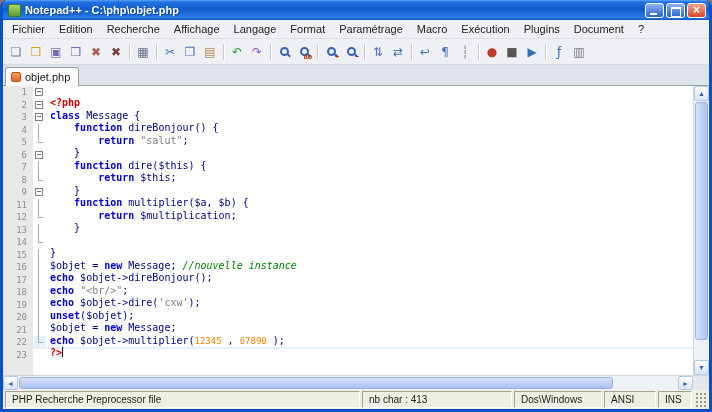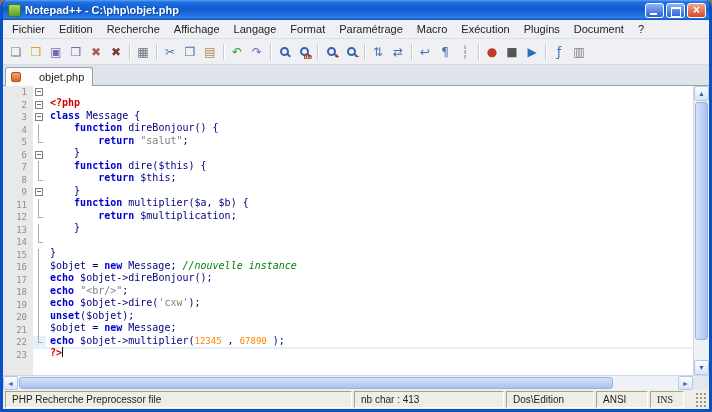--- a/index.html
+++ b/index.html
@@ -46,21 +46,21 @@
   .toolbar { height:26px; flex:0 0 26px; display:flex; align-items:center; background:#eef0f3; border-bottom:1px solid #d6dae0; padding-left:3px; }
   .tbi { width:20px; height:20px; display:flex; align-items:center; justify-content:center; position:relative; border:1px solid transparent; border-radius:2px; }
   .tbi .g { font-size:12px; line-height:12px; font-family:"DejaVu Sans", sans-serif; }
   .tbsep { width:1px; height:16px; background:#c6cad1; box-shadow:1px 0 0 #fff; margin:0 3px; }
   .mag { position:relative; width:9px; height:9px; border:2px solid #3a62b0; border-radius:50%; display:inline-block; }
   .mag::after { content:""; position:absolute; width:5px; height:2px; background:#3a62b0; transform:rotate(45deg); right:-4px; bottom:-2px; }
   .badge { position:absolute; right:1px; bottom:0; font-size:7px; font-weight:bold; color:#b03000; line-height:8px; }
 
   
   .tabbar { height:21px; flex:0 0 21px; background:#dfe3ea; border-bottom:1px solid #98a0ad; display:flex; align-items:flex-end; padding-left:2px; }
-  .tab { height:19px; display:flex; align-items:center; gap:18px; background:#fdfdfd; border:1px solid #98a0ad; border-bottom:none; border-radius:3px 3px 0 0; padding:0 8px 0 5px; margin-bottom:-1px; font-size:11px; color:#222; }
+  .tab { height:19px; display:flex; align-items:center; gap:4px; background:#fdfdfd; border:1px solid #98a0ad; border-bottom:none; border-radius:3px 3px 0 0; padding:0 8px 0 5px; margin-bottom:-1px; font-size:11px; color:#222; }
   .tabicon { width:10px; height:10px; background:linear-gradient(#f5a25a,#e2642d); border:1px solid #b5521f; border-radius:2px; }
 
   
   .main { flex:1; display:flex; min-height:0; }
   .editor { flex:1; position:relative; background:#fff; overflow:hidden; cursor:text; }
   .numstrip { position:absolute; left:0; top:0; bottom:0; width:30px; background:var(--c-margin-bg,#e9e9e9); }
   .lines { position:relative; }
   .cl { display:flex; height:12.5px; line-height:12.5px; font-family:"DejaVu Sans Mono", monospace; font-size:10px; }
   .num { width:30px; flex:0 0 30px; text-align:right; padding-right:6px; color:var(--c-line-number,#8e8e8e); font-size:9px; }
   .fold { width:13px; flex:0 0 13px; position:relative; background:#fff; }
@@ -91,21 +91,21 @@
   .corner { flex:0 0 16px; background:#e4e7ec; }
 
   
   .statusbar { flex:0 0 19px; display:flex; align-items:stretch; background:#efeee5; padding:1px 2px; font-size:10px; color:#222; }
   .scell { border:1px solid; border-color:#a6a48f #fff #fff #a6a48f; display:flex; align-items:center; padding:0 6px; margin-right:2px; white-space:pre; overflow:hidden; }
   .sc-doctype { flex:1; }
   .sc-length { flex:0 0 150px; }
   .sc-pos { flex:0 0 195px; }
   .sc-eol { flex:0 0 88px; }
   .sc-enc { flex:0 0 52px; }
-  .sc-ins { flex:0 0 34px; margin-right:8px;font-family:Liberation Serif, serif; }
+  .sc-ins { flex:0 0 34px; margin-right:0; }
   .grip { flex:0 0 13px; margin-left:2px; background-image:radial-gradient(#9a9a8a 1px, transparent 1.2px); background-size:4px 4px; background-position:bottom right; }
 </style>
 </head>
 <body>
 
 <div class="win">
 
   <div class="titlebar">
     <span class="appicon"></span>
     <span class="title-text">Notepad++ - C:\php\objet.php</span>
@@ -405,19 +405,19 @@
           <span class="hthumb"></span>
         </span>
       <span class="hsbtn">►</span>
     </div>
     <div class="corner"></div>
   </div>
 
   <div class="statusbar">
     <span class="scell sc-doctype">PHP Recherche Preprocessor file</span>
     <span class="scell sc-length">nb char : 413</span>
-    <span class="scell sc-eol">Dos\Edition</span>
+    <span class="scell sc-eol">Dos\Windows</span>
     <span class="scell sc-enc">ANSI</span>
     <span class="scell sc-ins">INS</span>
     <span class="grip"></span>
   </div>
 
 </div>
 
 </body></html>

